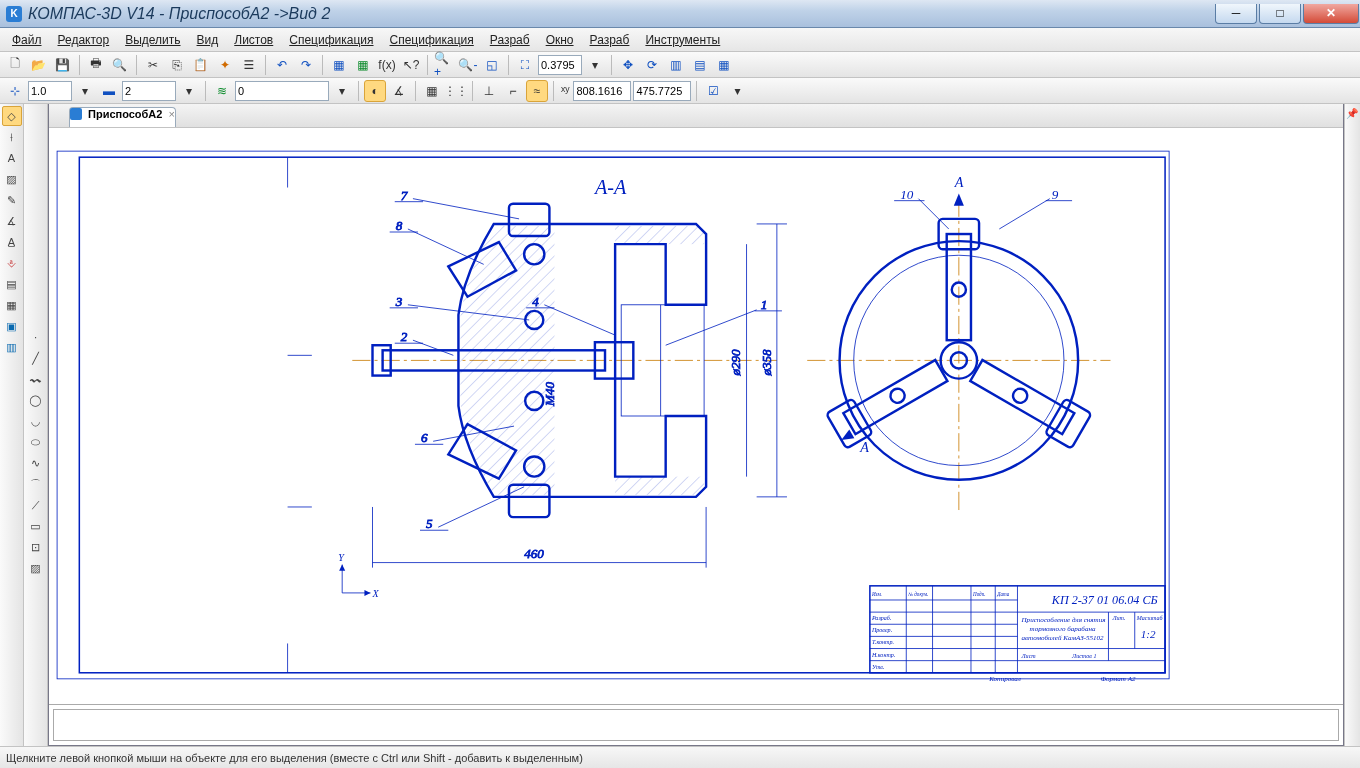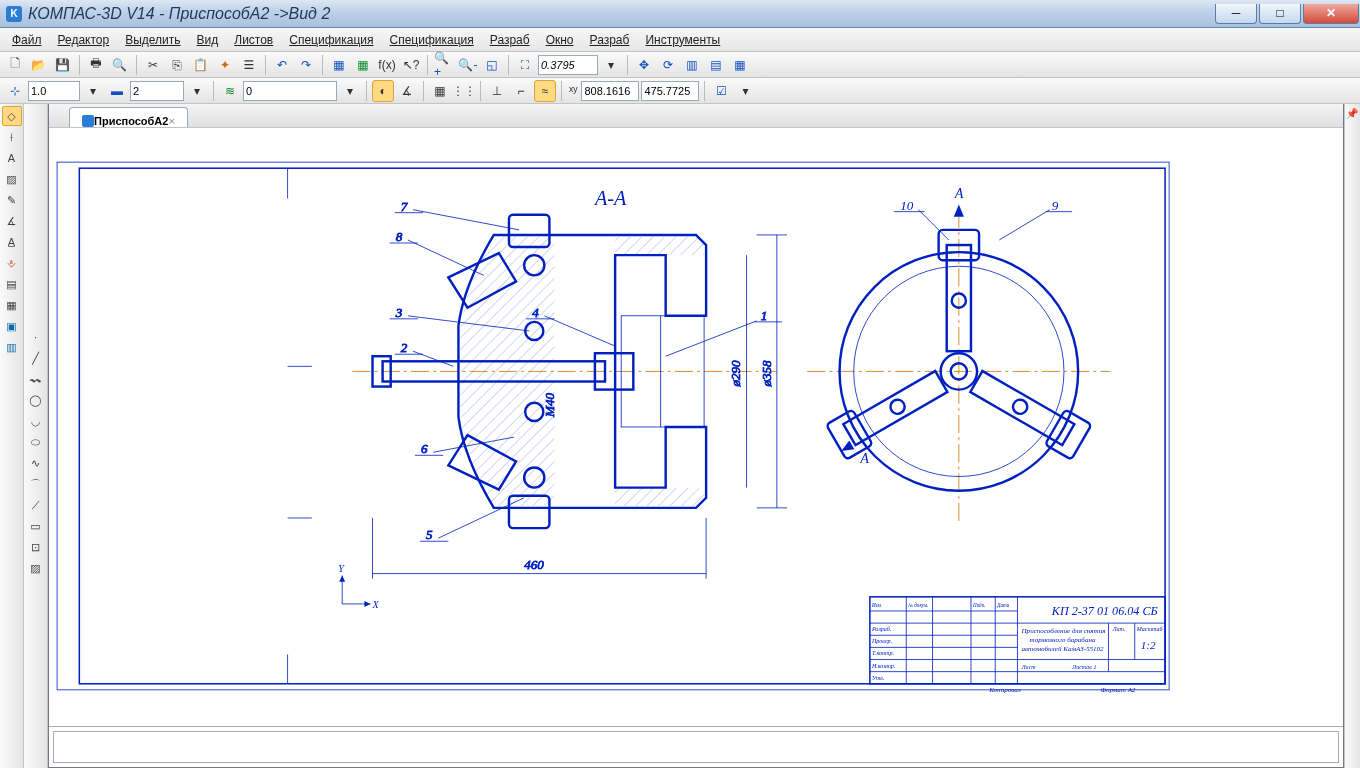--- a/index.html
+++ b/index.html
@@ -33,21 +33,21 @@
 
 
 .mainrow { flex:1; display:flex; min-height:0;}
 .lefttools { width: 24px; background: linear-gradient(90deg,#fafafa,#e4e4e4); border-right:1px solid #c3c3c3; display:flex; flex-direction:column; align-items:center; gap:1px; padding-top:2px;}
 .lefttools2 { width: 24px; background: linear-gradient(90deg,#fafafa,#e4e4e4); border-right:1px solid #c3c3c3; display:flex; flex-direction:column; align-items:center; gap:1px; padding-top:2px;}
 .lbtn{ width:20px; height:20px; display:flex;align-items:center;justify-content:center; font-size:11px; color:#444; border:1px solid transparent; border-radius:2px;}
 .lbtn.active{ background:#ffd980; border-color:#d9a43a;}
 
 .workarea { flex:1; display:flex; flex-direction:column; background:#fff; border:1px solid #778; border-top:none; min-width:0;}
 .tabstrip { height:24px; background:linear-gradient(#f4f4f4,#e0e0e0); border-bottom:1px solid #c3c3c3; display:flex; align-items:flex-end; padding-left:20px;}
-.doctab { height:20px; background:#fff; border:1px solid #9ab; border-bottom:none; border-radius:4px 4px 0 0; padding:0 12px; display:flex; align-items:flex-end; font-size:11px;}
+.doctab { height:20px; background:#fff; border:1px solid #9ab; border-bottom:none; border-radius:4px 4px 0 0; padding:0 0; display:flex; align-items:flex-start; gap:6px; font-size:11px;}
 .doctab .docicon{width:12px;height:12px;background:#2a7dd4;border-radius:2px;}
 .doctab .closex{ color:#888; font-size:11px;}
 
 .canvas { flex:1; background:#fff; position:relative; overflow:hidden; border-bottom:1px solid #aaa;}
 .canvas svg { position:absolute; inset:0; }
 
 .righttools { width: 16px; background: linear-gradient(90deg,#fafafa,#e4e4e4); border-left:1px solid #c3c3c3; display:flex; flex-direction:column; align-items:center; padding-top:4px;}
 .righttools .pin{ font-size:10px; color:#555;}
 
 .cmdline { height:32px; background:#fff; border:1px solid #aaa; margin:4px; }
@@ -118,33 +118,33 @@
     <div class="tbtn blue">▦</div>
     <div class="tbtn green">▦</div>
     <div class="tbtn">f(x)</div>
     <div class="tbtn">↖?</div>
     <div class="tsep"></div>
     <div class="tbtn blue">🔍+</div>
     <div class="tbtn blue">🔍-</div>
     <div class="tbtn blue">◱</div>
     <div class="tsep"></div>
     <div class="tbtn blue">⛶</div>
-    <input class="tdrop" style="width: 60px; font-style: italic;" value="0.3795">
+    <input class="tdrop" style="width: 44px;" value="0.3795">
     <div class="tbtn">▾</div>
     <div class="tsep"></div>
     <div class="tbtn blue">✥</div>
     <div class="tbtn blue">⟳</div>
     <div class="tbtn blue">▥</div>
     <div class="tbtn blue">▤</div>
     <div class="tbtn blue">▦</div>
   </div>
 
   <div class="toolbar">
     <div class="tbtn blue">⊹</div>
-    <input class="tdrop" style="width: 52px;" value="1.0">
+    <input class="tdrop" style="width: 44px;" value="1.0">
     <div class="tbtn">▾</div>
     <div class="tbtn blue">▬</div>
     <input class="tdrop" style="width: 54px;" value="2">
     <div class="tbtn">▾</div>
     <div class="tsep"></div>
     <div class="tbtn green">≋</div>
     <input class="tdrop" style="width: 94px;" value="0">
     <div class="tbtn">▾</div>
     <div class="tsep"></div>
     <div class="tbtn active">◐</div>
@@ -386,13 +386,16 @@
       </div>
 
       <div class="cmdline"></div>
     </div>
 
     <div class="righttools">
       <span class="pin">📌</span>
     </div>
   </div>
 
+  <div class="statusbar">
+    <span>Щелкните левой кнопкой мыши на объекте для его выделения (вместе с Ctrl или Shift - добавить к выделенным)</span>
+  </div>
 </div>
 
 </body></html>

